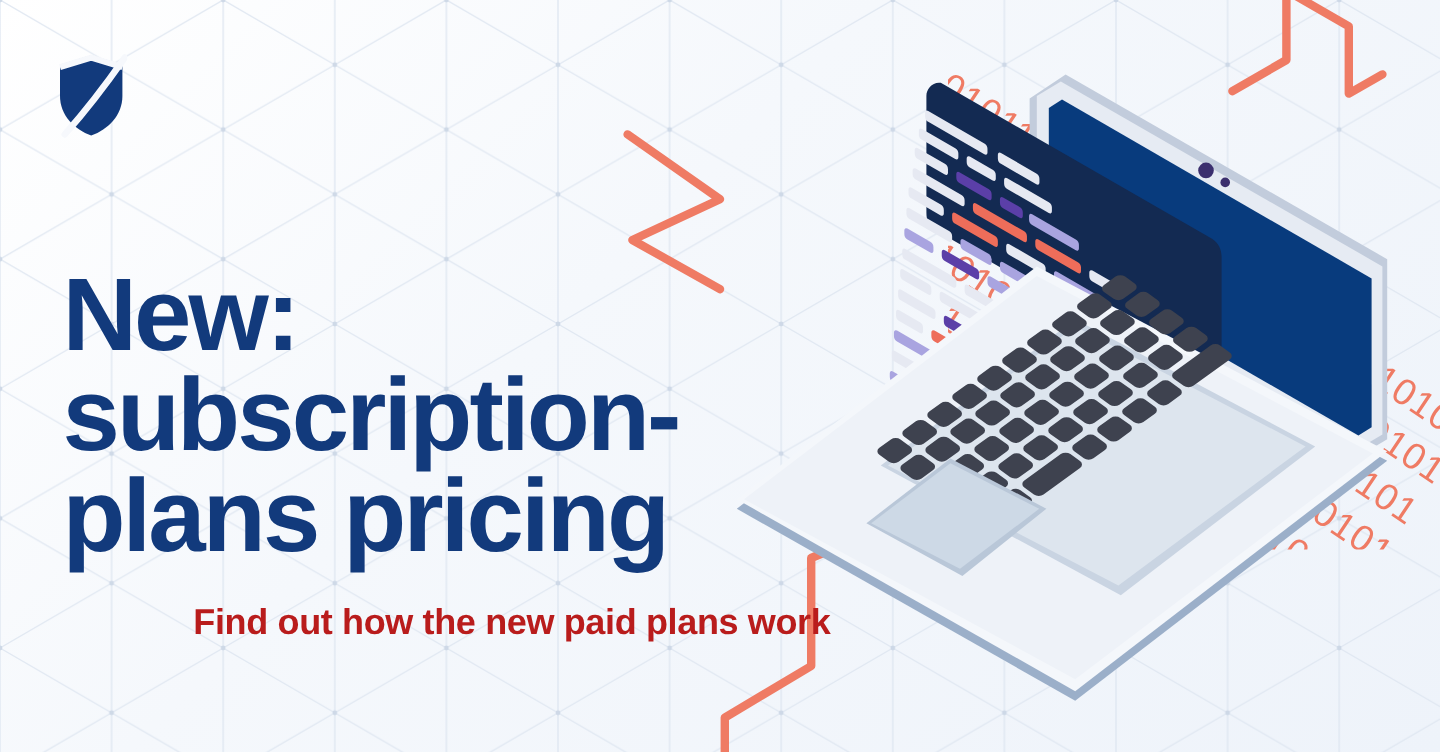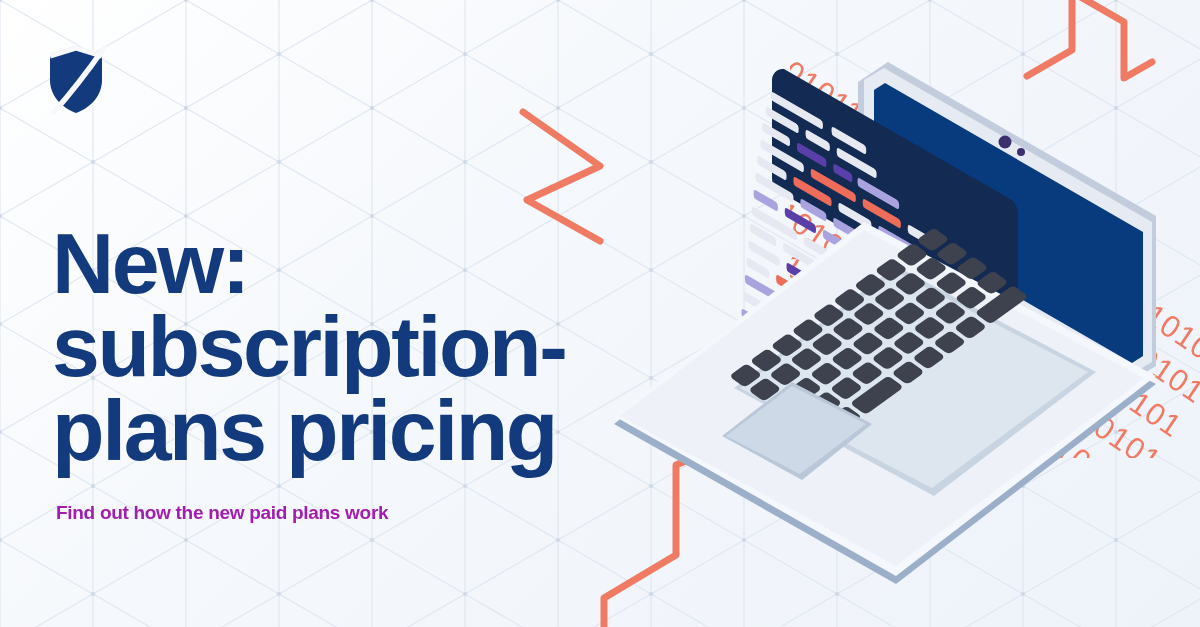--- a/index.html
+++ b/index.html
@@ -22,22 +22,23 @@
   .logo{position:absolute;left:46px;top:42px;width:60px;height:74px;z-index:6;}
 
   
   .text-block{position:absolute;left:52px;top:222px;z-index:7;width:640px;}
   .headline{
     font-size:86px;line-height:0.97;font-weight:bold;letter-spacing:-2.4px;
     color:#123a7c;margin:0;
   }
   .headline span{display:block;}
   .subtitle{
-    margin:30px 0 0 4px;font-size:19px;font-weight:bold;letter-spacing:-0.3px;
-    color:#a21caf;
+    margin:30px 0 0 4px;font-size:30px;font-weight:bold;letter-spacing:-0.3px;
+    color:#b91c1c;
+    text-align:right;
   }
 
   
   .illustration{position:absolute;left:596px;top:-16px;width:620px;height:660px;z-index:5;}
   .binary{position:absolute;right:-10px;top:28px;z-index:4;
      width:420px;height:430px;overflow:hidden;}
   .binary-inner{
      transform:rotate(34deg);transform-origin:0 0;
      position:absolute;left:8px;top:24px;
      font-family:"Liberation Sans", sans-serif;

